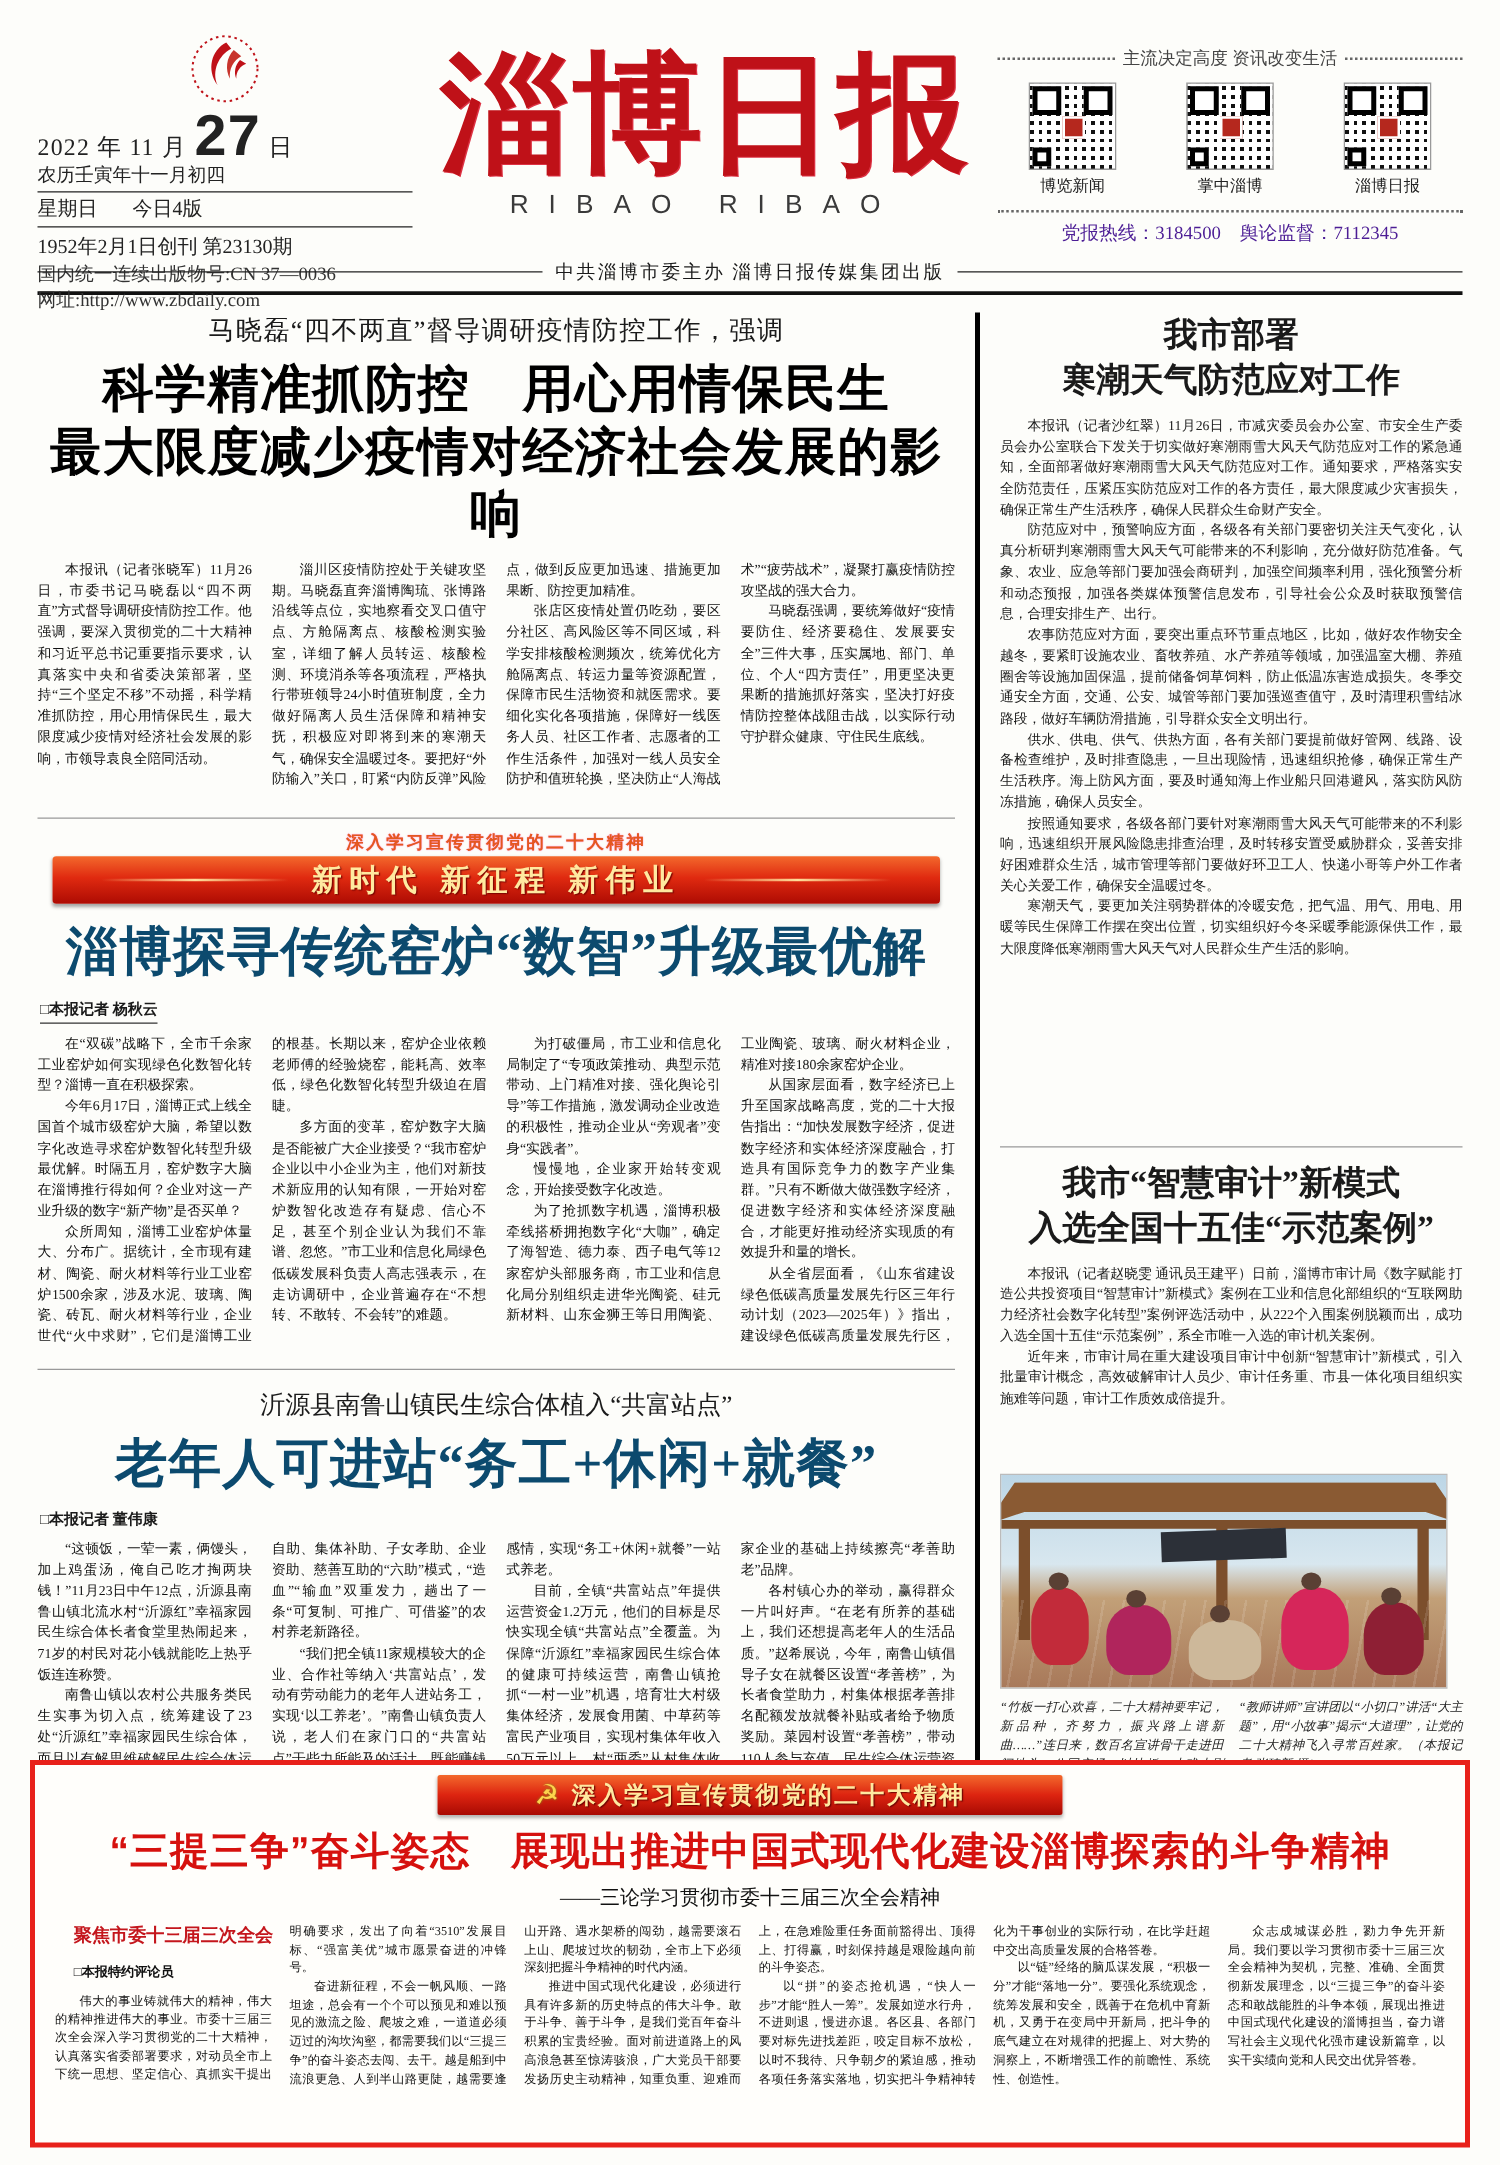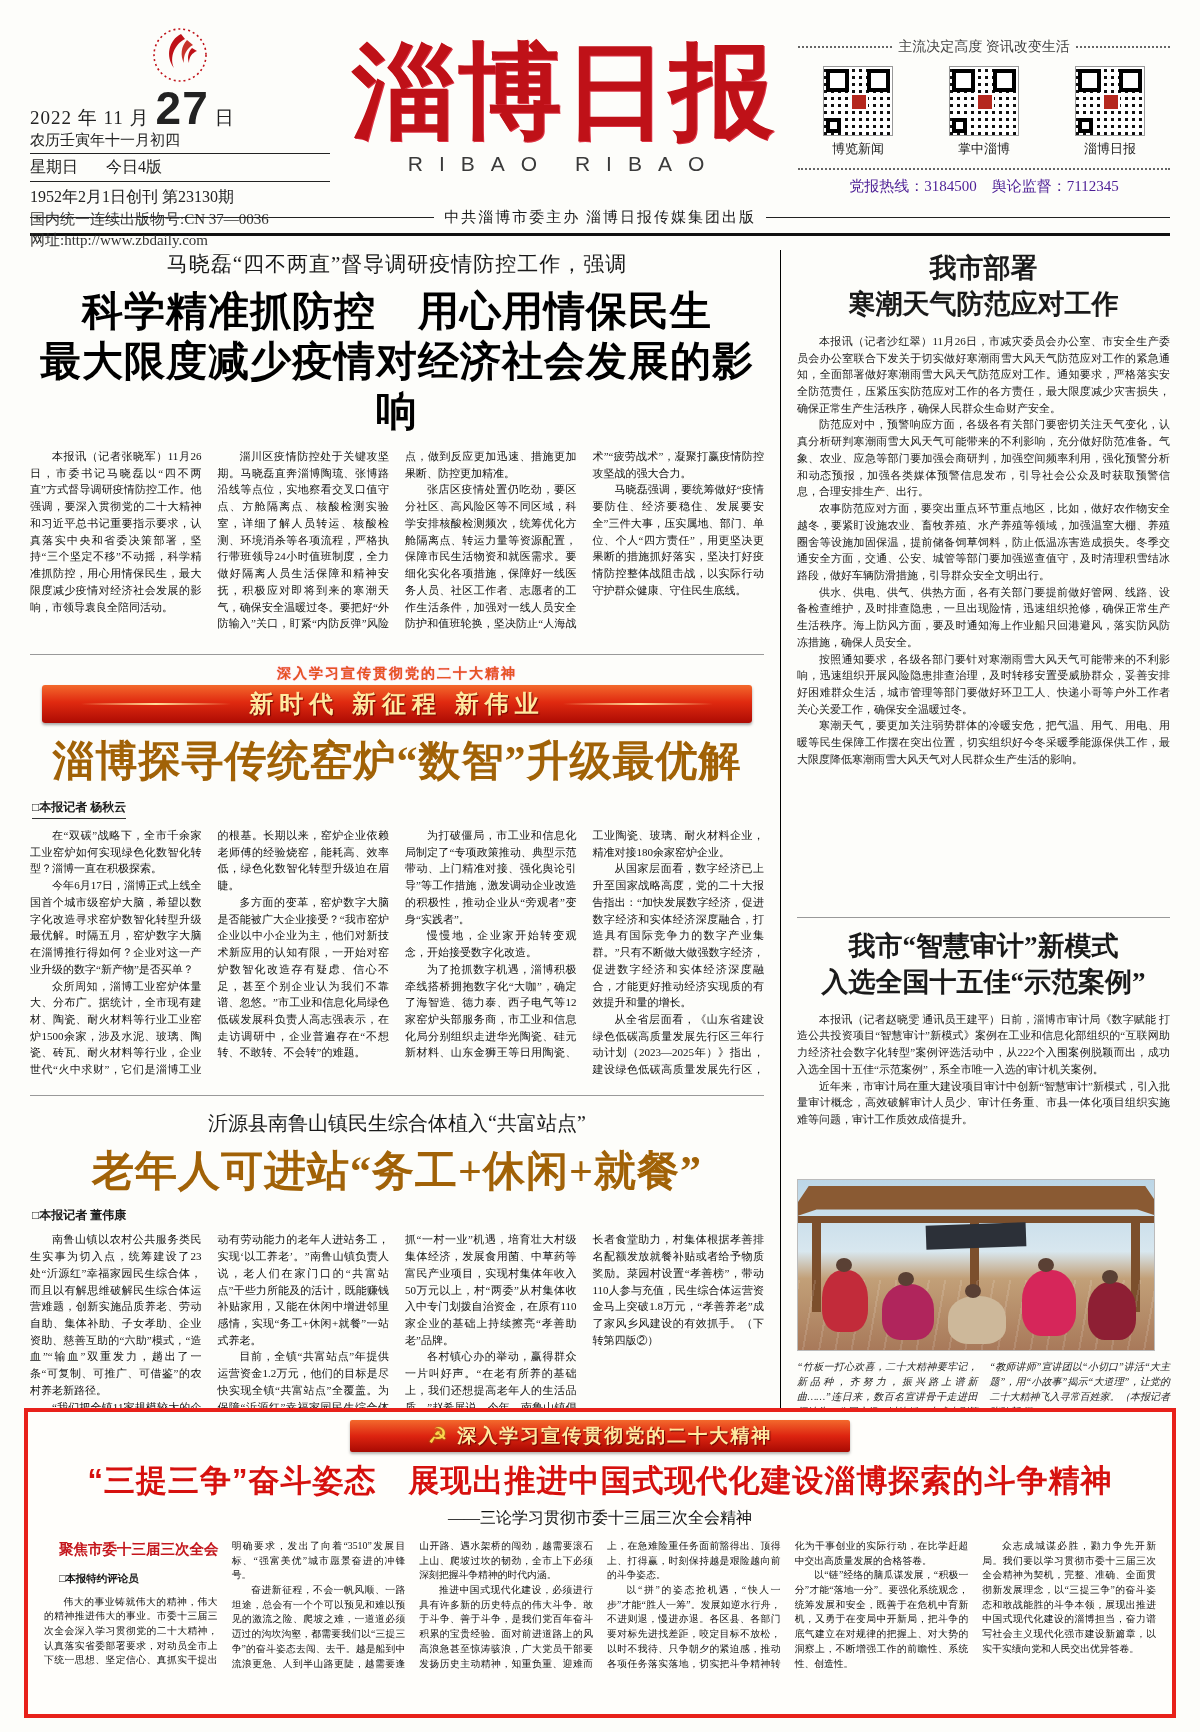--- a/index.html
+++ b/index.html
@@ -44,21 +44,21 @@
   .qr-label { font-size:13px; margin-top:4px; color:#222; }
   .hot-row { border-top:2px dotted #666; margin-top:6px; padding-top:7px; font-size:15px; text-align:center; color:#4c1d95; }
   .publisher-row { display:flex; align-items:center; gap:10px; margin-top:4px; }
   .publisher-row .bar { flex:1; border-top:1px solid #222; }
   .publisher { font-size:15px; letter-spacing:2px; }
   .thick-rule { border-top:3.5px solid #111; margin-top:6px; }
 
   
   .main { display:flex; margin-top:14px; }
   .col-left { width:750px; padding-right:16px; }
-  .col-right { width:390px; border-left:1px solid #000000; padding-left:16px; }
+  .col-right { width:390px; border-left:4px solid #000000; padding-left:16px; }
 
   .kicker { text-align:center; font-size:21px; margin-bottom:8px; letter-spacing:1px; }
   .h1 { text-align:center; font-family:"Liberation Sans",sans-serif; font-weight:900;
         font-size:41px; line-height:1.22; letter-spacing:1px; color:#000; }
   .body-cols { column-gap:16px; font-size:11px; line-height:1.52; text-align:justify; overflow:hidden; color:#111; }
   .para { text-indent:2em; margin:0; }
   .cols4 { column-count:4; }
   .story1-body { height:196px; margin-top:12px; }
 
   .rule { border-top:1px solid #999; margin:10px 0; }
@@ -68,21 +68,21 @@
   .banner-eyebrow { color:#e4581f; font-size:14px; font-weight:bold; letter-spacing:2px;
      font-family:"Liberation Sans",sans-serif; text-shadow:0 0 1px #f6b; margin-bottom:2px; }
   .banner-bar { height:38px; border-radius:3px; display:flex; align-items:center; justify-content:center; gap:18px;
      background:linear-gradient(180deg,#f3692c 0%,#e02a10 45%,#ad0b03 100%);
      box-shadow:0 2px 3px rgba(0,0,0,.35); }
   .banner-bar .side { width:150px; height:2px; background:linear-gradient(90deg,rgba(255,220,150,0),#ffdf9a,rgba(255,220,150,0)); }
   .banner-text { color:#ffe9a0; font-size:24px; font-weight:900; letter-spacing:6px;
      font-family:"Liberation Sans",sans-serif; text-shadow:1px 1px 1px #7a0500; }
 
   .h2-serif { text-align:center; font-family:"Liberation Serif",serif; font-weight:900;
-     font-size:42px; letter-spacing:1px; color:#a16207; }
+     font-size:42px; letter-spacing:1px; color:#0c4a6e; }
   .byline { font-size:12px; font-weight:bold; margin:10px 0 2px 2px; }
   .byline-underline { display:inline-block; border-bottom:1px solid #333; padding-bottom:2px; }
   .kiln-body { height:258px; margin-top:8px; }
 
   .kicker2 { text-align:center; font-size:20px; margin:14px 0 6px 0; }
   .elder-body { height:212px; margin-top:6px; }
   .elder-byline-block { font-size:12px; font-weight:bold; margin:6px 0 4px 2px; line-height:1.7; }
 
   
   .h3 { text-align:center; font-family:"Liberation Serif",serif; font-weight:900; font-size:27px; line-height:1.35; }
@@ -251,20 +251,21 @@
 
       <div class="rule"></div>
 
       <div>
         <div class="kicker2">沂源县南鲁山镇民生综合体植入“共富站点”</div>
         <div class="h2-serif">老年人可进站“务工+休闲+就餐”</div>
         <div class="elder-byline-block">
           <div>□本报记者 董伟康</div>
         </div>
         <div class="body-cols cols4 elder-body">
+            <p class="para">“这顿饭，一荤一素，俩馒头，加上鸡蛋汤，俺自己吃才掏两块钱！”11月23日中午12点，沂源县南鲁山镇北流水村“沂源红”幸福家园民生综合体长者食堂里热闹起来，71岁的村民对花小钱就能吃上热乎饭连连称赞。</p>
             <p class="para">南鲁山镇以农村公共服务类民生实事为切入点，统筹建设了23处“沂源红”幸福家园民生综合体，而且以有解思维破解民生综合体运营难题，创新实施品质养老、劳动自助、集体补助、子女孝助、企业资助、慈善互助的“六助”模式，“造血”“输血”双重发力，趟出了一条“可复制、可推广、可借鉴”的农村养老新路径。</p>
             <p class="para">“我们把全镇11家规模较大的企业、合作社等纳入‘共富站点’，发动有劳动能力的老年人进站务工，实现‘以工养老’。”南鲁山镇负责人说，老人们在家门口的“共富站点”干些力所能及的活计，既能赚钱补贴家用，又能在休闲中增进邻里感情，实现“务工+休闲+就餐”一站式养老。</p>
             <p class="para">目前，全镇“共富站点”年提供运营资金1.2万元，他们的目标是尽快实现全镇“共富站点”全覆盖。为保障“沂源红”幸福家园民生综合体的健康可持续运营，南鲁山镇抢抓“一村一业”机遇，培育壮大村级集体经济，发展食用菌、中草药等富民产业项目，实现村集体年收入50万元以上，村“两委”从村集体收入中专门划拨自治资金，在原有110家企业的基础上持续擦亮“孝善助老”品牌。</p>
             <p class="para">各村镇心办的举动，赢得群众一片叫好声。“在老有所养的基础上，我们还想提高老年人的生活品质。”赵希展说，今年，南鲁山镇倡导子女在就餐区设置“孝善榜”，为长者食堂助力，村集体根据孝善排名配额发放就餐补贴或者给予物质奖励。菜园村设置“孝善榜”，带动110人参与充值，民生综合体运营资金马上突破1.8万元，“孝善养老”成了家风乡风建设的有效抓手。（下转第四版②）</p>
           </div>
       </div>
     </div>
 
     <div class="col-right">
 

